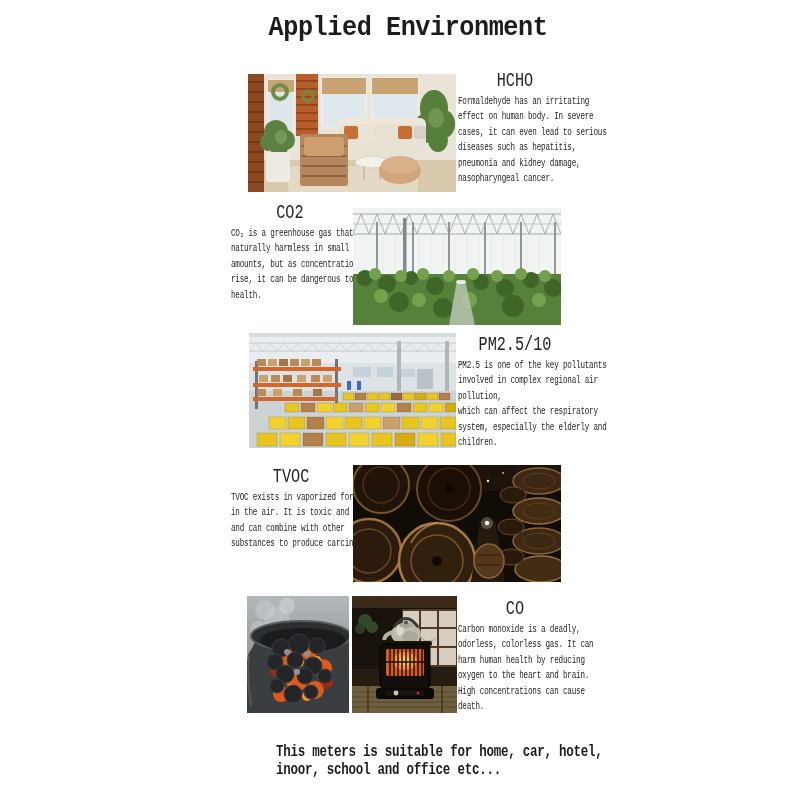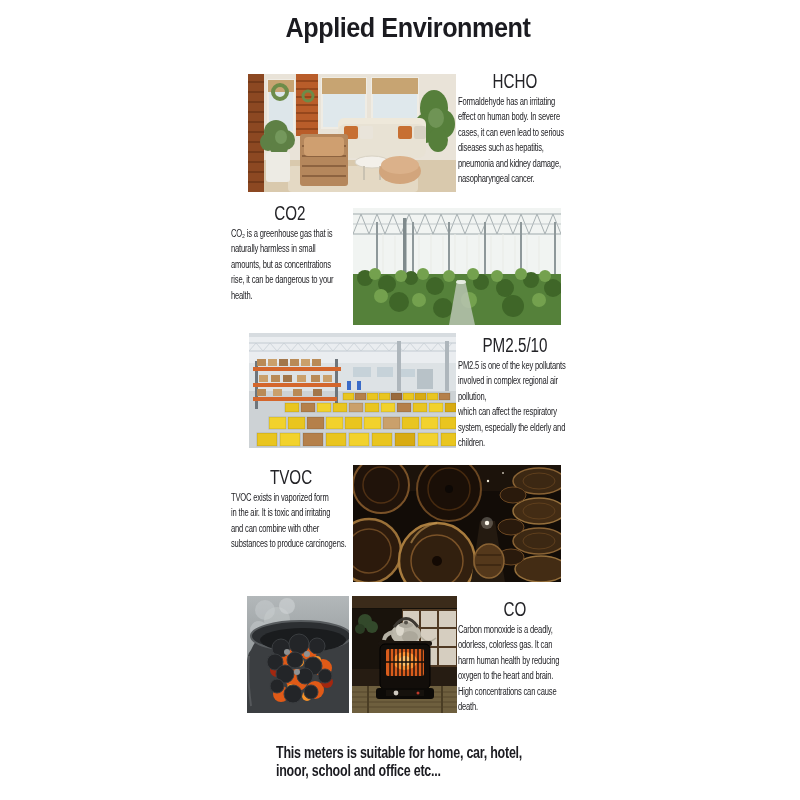--- a/index.html
+++ b/index.html
@@ -1,18 +1,18 @@
 <!DOCTYPE html>
 <html><head>
 <meta charset="utf-8">
 <style>
   html,body{margin:0;padding:0;background:#ffffff;}
   .page{
     position:relative;width:800px;height:800px;background:#ffffff;
-    font-family:Liberation Sans, sans-serif;color:#1f1f23;overflow:hidden;
+    font-family:Liberation Mono, monospace;color:#1f1f23;overflow:hidden;
   }
   .main-title{
     position:absolute;left:8px;top:12px;width:800px;margin:0;
     font-size:28px;font-weight:bold;letter-spacing:-0.5px;text-align:center;
     transform:scaleX(0.9);transform-origin:center top;color:#1b1b20;
   }
   .photo{position:absolute;overflow:hidden;background:#eee;}
   .photo svg{display:block;width:100%;height:100%;}
   .textcol{
     position:absolute;transform:scaleX(0.76);transform-origin:left top;

